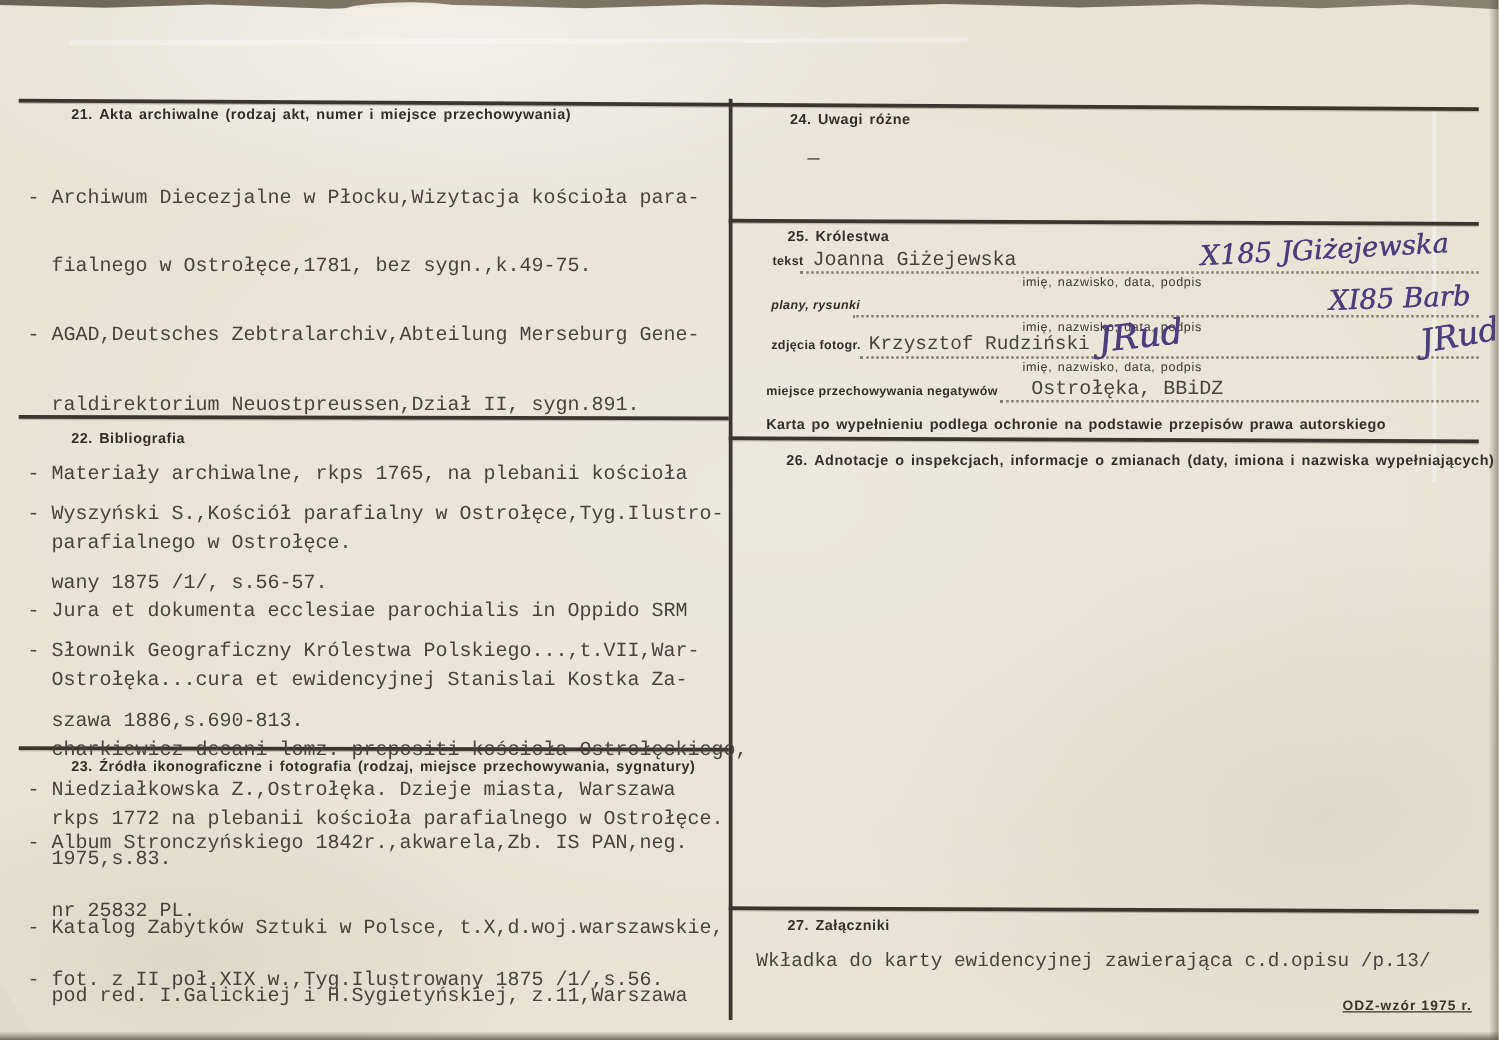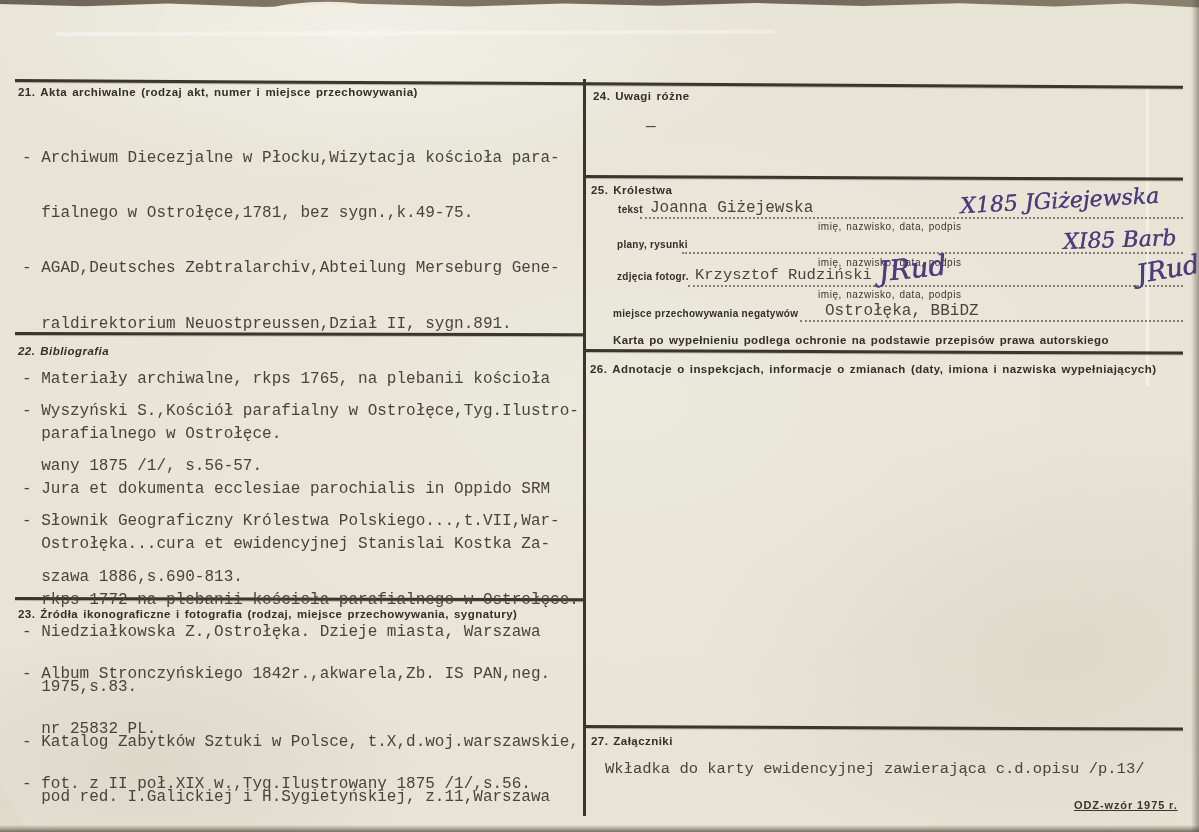--- a/index.html
+++ b/index.html
@@ -24,21 +24,21 @@
   .corner-fold{position:absolute;left:0;bottom:5px;width:26px;height:42px;background:#ddd8c8;clip-path:polygon(0 100%,100% 100%,0 0);opacity:.7;}
 
   
   .hline{position:absolute;height:3px;background:#3b362d;box-shadow:0 1px 0 rgba(59,54,45,0.25);}
   .vline{position:absolute;width:3px;background:#3b362d;}
   .tilt-lg{transform:rotate(0.33deg);transform-origin:left center;}
   .tilt-md{transform:rotate(0.25deg);transform-origin:left center;}
   .tilt-sm{transform:rotate(0.12deg);transform-origin:left center;}
 
   
-  .sec-h{position:absolute;font-size:11.5px;font-weight:600;color:#332f28;letter-spacing:.45px;word-spacing:1.5px;white-space:nowrap;}
+  .sec-h{position:absolute;font-size:11.5px;font-weight:600;color:#332f28;letter-spacing:.45px;word-spacing:1.5px;white-space:nowrap;margin-left:39px;}
   .sec-h .num{margin-right:5px;}
   .typed{font-family:"Liberation Mono","DejaVu Sans Mono",monospace;color:#48443c;white-space:pre;}
   .typed-block{position:absolute;font-size:16px;}
   .typed-line{height:19.2px;line-height:19.2px;white-space:pre;}
   .t-val{position:absolute;font-size:16px;line-height:17px;}
   .t-val.sm{font-size:15.5px;}
   .f-label{position:absolute;font-size:10px;font-weight:600;color:#332f28;letter-spacing:.3px;white-space:nowrap;}
   .dotline{position:absolute;height:0;border-bottom:2px dotted #857e6f;}
   .caption{position:absolute;font-size:10px;color:#3a362e;letter-spacing:.55px;word-spacing:1px;white-space:nowrap;}
   .note{position:absolute;font-size:11.5px;font-weight:600;color:#332f28;letter-spacing:.35px;word-spacing:1.5px;white-space:nowrap;}
@@ -71,24 +71,25 @@
   </div>
   <div class="typed typed-block" style="left:22px;top:113px;">
     <div class="typed-line">- Archiwum Diecezjalne w Płocku,Wizytacja kościoła para-</div>
     <div class="typed-line">  fialnego w Ostrołęce,1781, bez sygn.,k.49-75.</div>
     <div class="typed-line">- AGAD,Deutsches Zebtralarchiv,Abteilung Merseburg Gene-</div>
     <div class="typed-line">  raldirektorium Neuostpreussen,Dział II, sygn.891.</div>
     <div class="typed-line">- Materiały archiwalne, rkps 1765, na plebanii kościoła</div>
     <div class="typed-line">  parafialnego w Ostrołęce.</div>
     <div class="typed-line">- Jura et dokumenta ecclesiae parochialis in Oppido SRM</div>
     <div class="typed-line">  Ostrołęka...cura et ewidencyjnej Stanislai Kostka Za-</div>
+    <div class="typed-line">  charkiewicz decani lomz. prepositi kościoła Ostrołęckiego,</div>
     <div class="typed-line">  rkps 1772 na plebanii kościoła parafialnego w Ostrołęce.</div>
   </div>
 
-  <div class="sec-h" style="left:18px;top:345px;font-style:italic;">
+  <div class="sec-h" style="left:18px;top:345px;">
     <span class="num">22.</span><span>Bibliografia</span>
   </div>
   <div class="typed typed-block" style="left:22px;top:366px;">
     <div class="typed-line">- Wyszyński S.,Kościół parafialny w Ostrołęce,Tyg.Ilustro-</div>
     <div class="typed-line">  wany 1875 /1/, s.56-57.</div>
     <div class="typed-line">- Słownik Geograficzny Królestwa Polskiego...,t.VII,War-</div>
     <div class="typed-line">  szawa 1886,s.690-813.</div>
     <div class="typed-line">- Niedziałkowska Z.,Ostrołęka. Dzieje miasta, Warszawa</div>
     <div class="typed-line">  1975,s.83.</div>
     <div class="typed-line">- Katalog Zabytków Sztuki w Polsce, t.X,d.woj.warszawskie,</div>
@@ -118,21 +119,21 @@
   <div class="sec-h" style="left:591px;top:184px;">
     <span class="num">25.</span><span>Królestwa</span>
   </div>
 
   <div class="f-label" style="left:618px;top:204px;">tekst</div>
   <div class="dotline" style="left:640px;top:217px;width:543px;"></div>
   <div class="typed t-val" style="left:650px;top:200px;">Joanna Giżejewska</div>
   <div class="caption" style="left:818px;top:221px;">imię, nazwisko, data, podpis</div>
   <div class="hand" style="left:960px;top:188px;font-size:22px;transform:rotate(-3deg);">X185 JGiżejewska</div>
 
-  <div class="f-label" style="left:617px;top:239px;">plany, rysunki</div>
+  <div class="f-label" style="left:617px;top:239px;font-style:italic;">plany, rysunki</div>
   <div class="dotline" style="left:682px;top:252px;width:501px;"></div>
   <div class="caption" style="left:818px;top:257px;">imię, nazwisko, data, podpis</div>
   <div class="hand" style="left:1063px;top:227px;font-size:22px;transform:rotate(-2deg);">XI85 Barb</div>
 
   <div class="f-label" style="left:617px;top:271px;">zdjęcia fotogr.</div>
   <div class="dotline" style="left:688px;top:285px;width:495px;"></div>
   <div class="typed t-val sm" style="left:695px;top:267px;">Krzysztof Rudziński</div>
   <div class="hand" style="left:878px;top:252px;font-size:28px;transform:rotate(-6deg);">JRud</div>
   <div class="caption" style="left:818px;top:289px;">imię, nazwisko, data, podpis</div>
   <div class="hand" style="left:1136px;top:254px;font-size:26px;transform:rotate(-10deg);">JRud</div>

